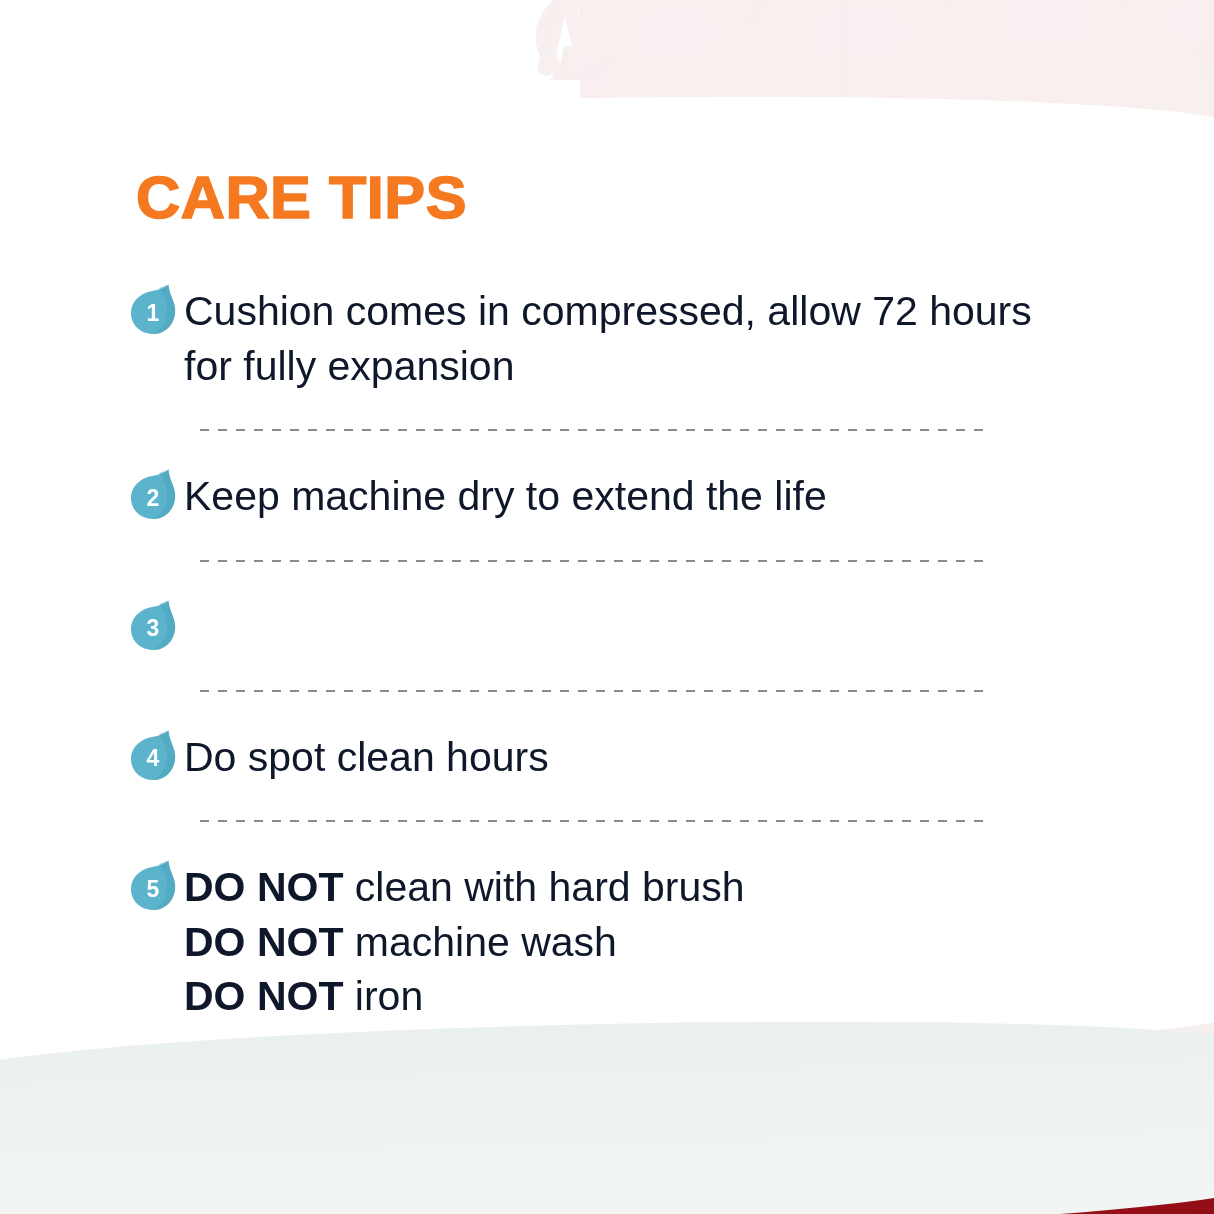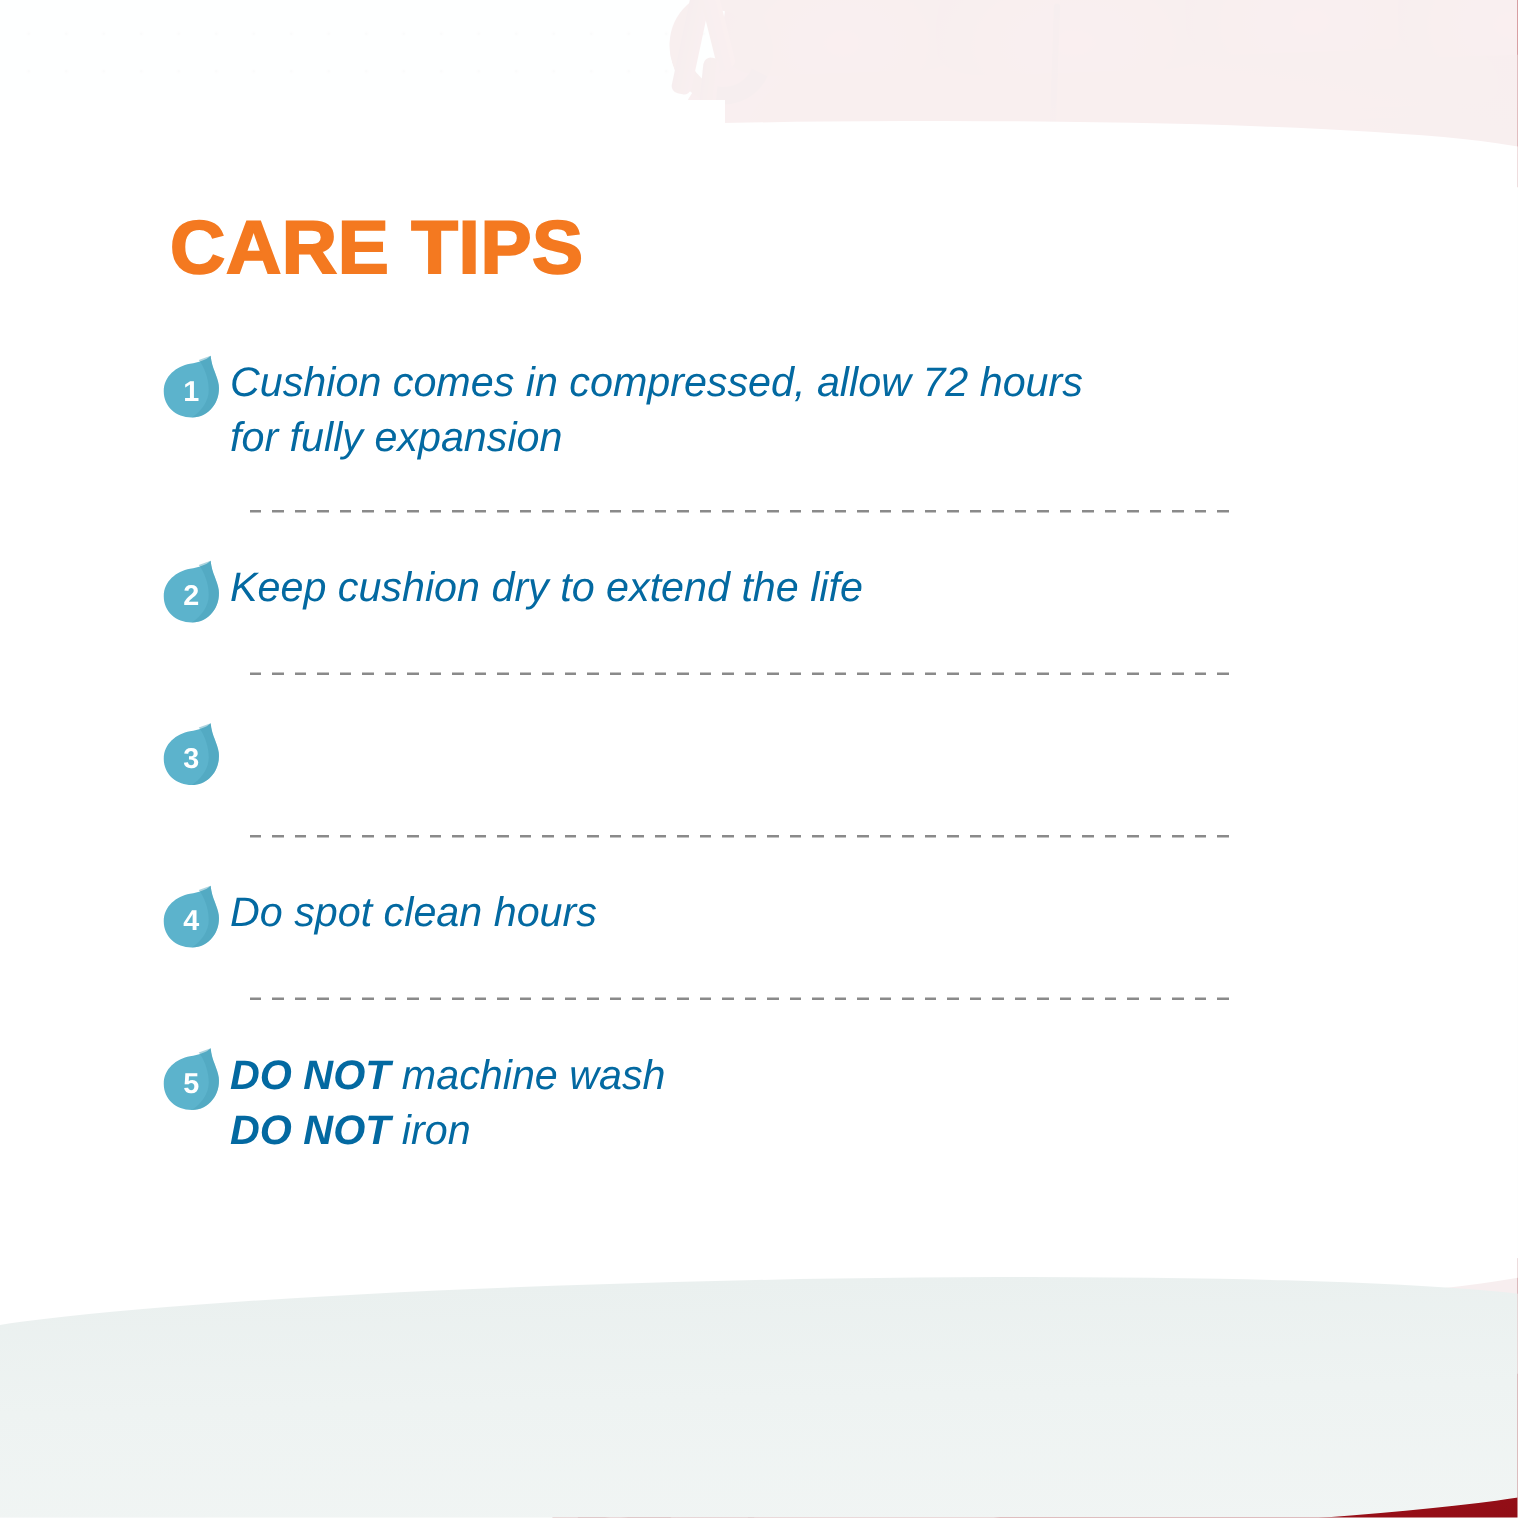--- a/index.html
+++ b/index.html
@@ -133,26 +133,25 @@
   .drop-num{
     position:absolute;left:0;top:0;width:50px;height:56px;
     display:flex;align-items:center;justify-content:center;
     color:#ffffff;font-weight:bold;font-size:23px;
     font-family:"Liberation Sans","DejaVu Sans",sans-serif;
     padding-top:6px;box-sizing:border-box;
   }
 
   .tip-text{
     flex:1 1 auto;
-    color:#0369a1;
-    font-size:33px;line-height:1.33;
+    color:#0f172a;
+    font-size:41px;line-height:1.33;
     font-family:"Liberation Sans Narrow","Liberation Sans",sans-serif;
     padding-top:2px;
     max-width:800px;
-    font-style:italic;
   }
   .tip-text .line{display:block;white-space:nowrap;}
   .tip-text b{font-weight:bold;}
 
   .divider{
     position:relative;margin:0 0 0 200px;width:786px;height:2px;
     background-image:repeating-linear-gradient(to right,#8a8a8a 0 9px,rgba(0,0,0,0) 9px 18px);
   }
 </style>
 </head>
@@ -214,21 +213,21 @@
         </div>
         <div class="tip-row">
           <div class="drop">
             <svg viewBox="0 0 50 56" xmlns="http://www.w3.org/2000/svg">
               <path d="M40.5 2.5 C41.5 13 46 18 47 26 C48.6 39 39.5 52 25.5 52 C12.5 52 3 43 3 31 C3 19 13 11 24 9 C31 7.7 37 6 40.5 2.5 Z" fill="#5cb3cc"></path>
               <path d="M40.5 2.5 C41.5 13 46 18 47 26 C48.6 39 39.5 52 25.5 52 C33 47 39 39 39 30 C39 20 35 11 31 6 Z" fill="#4a9fb8" opacity=".45"></path>
             </svg>
             <span class="drop-num">2</span>
           </div>
           <div class="tip-text">
-            <span class="line">Keep cushion dry to extend the life</span>
+            <span class="line">Keep machine dry to extend the life</span>
           </div>
         </div>
         <div style="padding-top: 36px; padding-bottom: 36px;">
           <div class="divider"></div>
         </div>
         <div class="tip-row">
           <div class="drop">
             <svg viewBox="0 0 50 56" xmlns="http://www.w3.org/2000/svg">
               <path d="M40.5 2.5 C41.5 13 46 18 47 26 C48.6 39 39.5 52 25.5 52 C12.5 52 3 43 3 31 C3 19 13 11 24 9 C31 7.7 37 6 40.5 2.5 Z" fill="#5cb3cc"></path>
               <path d="M40.5 2.5 C41.5 13 46 18 47 26 C48.6 39 39.5 52 25.5 52 C33 47 39 39 39 30 C39 20 35 11 31 6 Z" fill="#4a9fb8" opacity=".45"></path>
@@ -256,20 +255,21 @@
         </div>
         <div class="tip-row">
           <div class="drop">
             <svg viewBox="0 0 50 56" xmlns="http://www.w3.org/2000/svg">
               <path d="M40.5 2.5 C41.5 13 46 18 47 26 C48.6 39 39.5 52 25.5 52 C12.5 52 3 43 3 31 C3 19 13 11 24 9 C31 7.7 37 6 40.5 2.5 Z" fill="#5cb3cc"></path>
               <path d="M40.5 2.5 C41.5 13 46 18 47 26 C48.6 39 39.5 52 25.5 52 C33 47 39 39 39 30 C39 20 35 11 31 6 Z" fill="#4a9fb8" opacity=".45"></path>
             </svg>
             <span class="drop-num">5</span>
           </div>
           <div class="tip-text">
+            <span class="line"><b>DO NOT</b> clean with hard brush</span>
             <span class="line"><b>DO NOT</b> machine wash</span>
             <span class="line"><b>DO NOT</b> iron</span>
           </div>
         </div>
       </div>
 
   </div>
 </div>
 
 </body></html>

